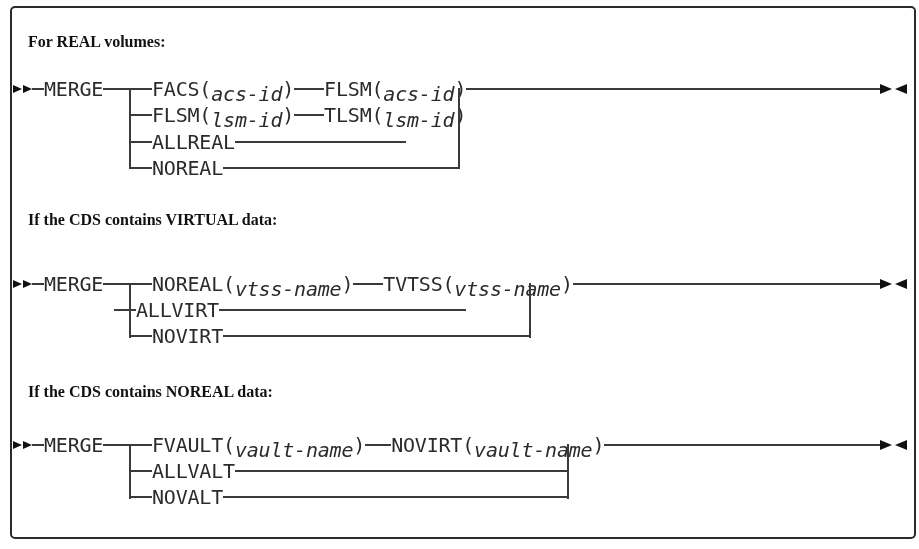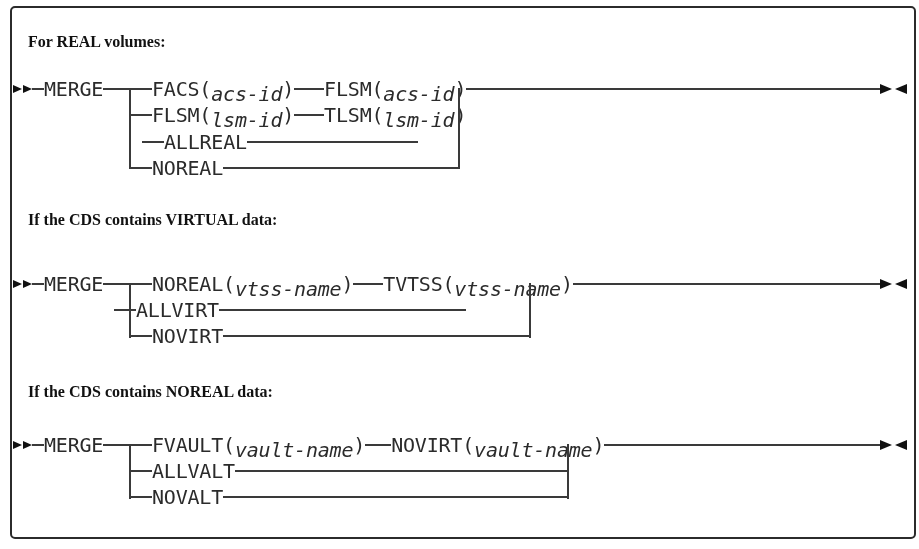--- a/index.html
+++ b/index.html
@@ -82,21 +82,21 @@
   <span class="kw">FLSM(</span>
     <span class="kw it">lsm-id</span>
     <span class="kw">)</span>
   <span class="hl" style="width:30px"></span>
   <span class="kw">TLSM(</span>
     <span class="kw it">lsm-id</span>
     <span class="kw">)</span>
   <span class="hl grow"></span>
 </div>
 
-<div class="row" style="left:142px;top:132px;width:276px">
+<div class="row" style="left:130px;top:132px;width:276px">
   <span class="hl" style="width:22px"></span>
   <span class="kw">ALLREAL</span>
   <span class="hl grow"></span>
 </div>
 
 <div class="row" style="left:130px;top:158px;width:329px">
   <span class="hl" style="width:22px"></span>
   <span class="kw">NOREAL</span>
   <span class="hl grow"></span>
 </div>

